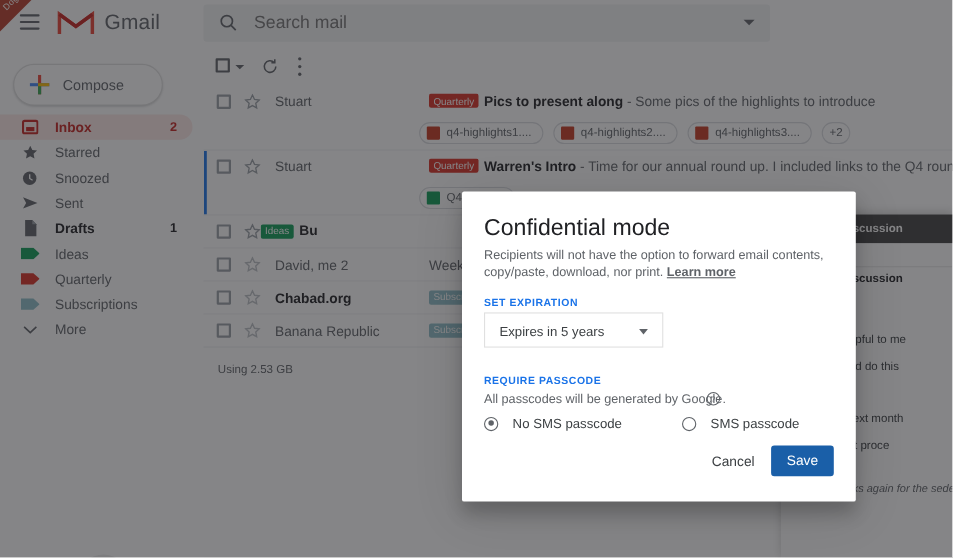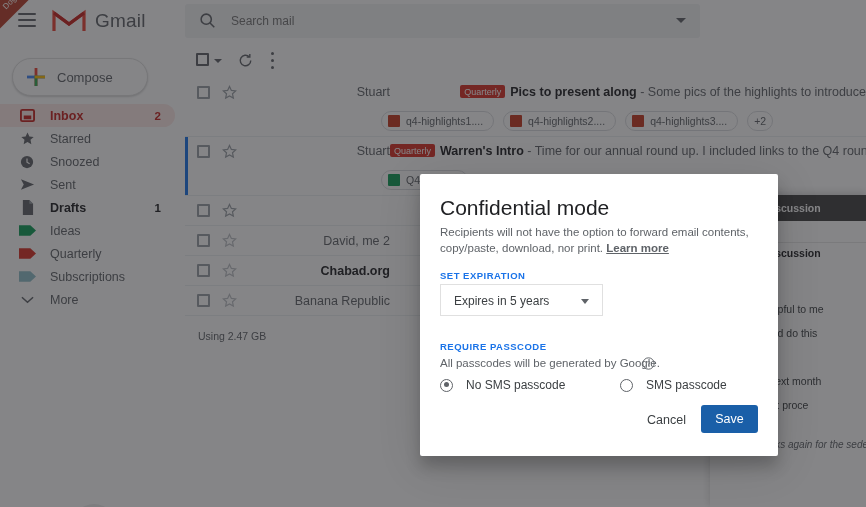--- a/index.html
+++ b/index.html
@@ -18,21 +18,21 @@
   .topbar { position:absolute; top:0; left:0; width:866px; height:42px; background:#fff; }
   .hamburger { position:absolute; left:18px; top:13px; width:18px; height:14px; }
   .hamburger i { display:block; height:2px; background:#5f6368; margin-bottom:4px; border-radius:1px; }
   .gmail-logo { position:absolute; left:52px; top:7px; width:34px; height:26px; }
   .gmail-word { position:absolute; left:95px; top:10px; font-size:19px; color:#5f6368; letter-spacing:.2px; }
 
   .searchbar { position:absolute; left:185px; top:4px; width:515px; height:34px;
      background:#f1f3f4; border-radius:3px; }
   .search-ico { position:absolute; left:14px; top:8px; width:17px; height:17px; }
   .search-input { position:absolute; left:46px; top:0; height:34px; line-height:34px;
-     font-size:12px; color:#6b6f73; background:transparent; border:0; width:420px;
+     font-size:16px; color:#6b6f73; background:transparent; border:0; width:420px;
      font-family:"Liberation Sans", sans-serif; outline:none; }
   .search-caret { position:absolute; right:14px; top:14px; width:0;height:0;
      border-left:5px solid transparent;border-right:5px solid transparent;border-top:5px solid #5f6368; }
 
   
   .ribbon { position:absolute; left:-30px; top:-14px; width:92px; height:22px;
      background:#b93d2a; transform:rotate(-45deg); transform-origin:center;
      color:#fff; font-size:8px; letter-spacing:.3px; text-align:center; line-height:22px; }
 
   
@@ -80,21 +80,21 @@
   .lt-caret { position:absolute; left:29px; top:17px; width:0;height:0;
      border-left:4px solid transparent;border-right:4px solid transparent;border-top:4px solid #5f6368; }
   .lt-refresh { position:absolute; left:53px; top:11px; width:15px; height:15px; }
   .lt-more { position:absolute; left:86px; top:10px; width:4px; height:17px; }
   .lt-more i { display:block; width:3px; height:3px; border-radius:50%; background:#5f6368; margin-bottom:4px; }
 
   
   .maillist { position:absolute; left:185px; top:78px; width:681px; }
   .mailrow { position:relative; border-bottom:1px solid #eceff1; background:#fff; padding-left:0; }
   .mailrow.sel { box-shadow: inset 3px 0 0 #1a73e8; }
-  .mr-top { height:28px; display:flex; align-items:center;text-align:right; }
+  .mr-top { height:28px; display:flex; align-items:center; }
   .mr-check { margin-left:12px; width:13px; height:13px; border:2px solid #9aa0a6; border-radius:1px; flex:0 0 13px; }
   .mr-star { margin-left:12px; width:15px; height:15px; flex:0 0 15px; }
   .mr-sender { margin-left:13px; width:140px; font-size:12.5px; color:#5f6368; white-space:nowrap; overflow:hidden; }
   .mailrow.unread .mr-sender { color:#202124; font-weight:bold; }
   .mr-subject { font-size:12.5px; color:#5f6368; white-space:nowrap; overflow:hidden; flex:1; }
   .mr-subject b { color:#202124; }
   .mailrow.unread .mr-subject b { color:#202124; }
   .chip-label { display:inline-block; font-size:9px; color:#fff; padding:1.5px 4px;
      border-radius:2px; vertical-align:middle; margin-right:5px; position:relative; top:-1px; }
   .mr-attach { height:30px; display:flex; align-items:center; padding-left:196px; }
@@ -285,21 +285,21 @@
           <span class="txt">More</span>
         </div>
       </div>
 
 
       <div class="phone-ico">
         
       </div>
     </div>
 
-    <div class="storage">Using 2.47 GB</div>
+    <div class="storage">Using 2.53 GB</div>
 
     <div class="listtools">
       <div class="lt-check"></div>
       <div class="lt-caret"></div>
       <div class="lt-refresh">
         <svg width="15" height="15" viewBox="0 0 16 16">
           <path d="M13.6 8A5.6 5.6 0 1 1 12 4.1" fill="none" stroke="#5f6368" stroke-width="1.5"></path>
           <path d="M12.6 1v3.3H9.3" fill="none" stroke="#5f6368" stroke-width="1.5"></path>
         </svg>
       </div>

